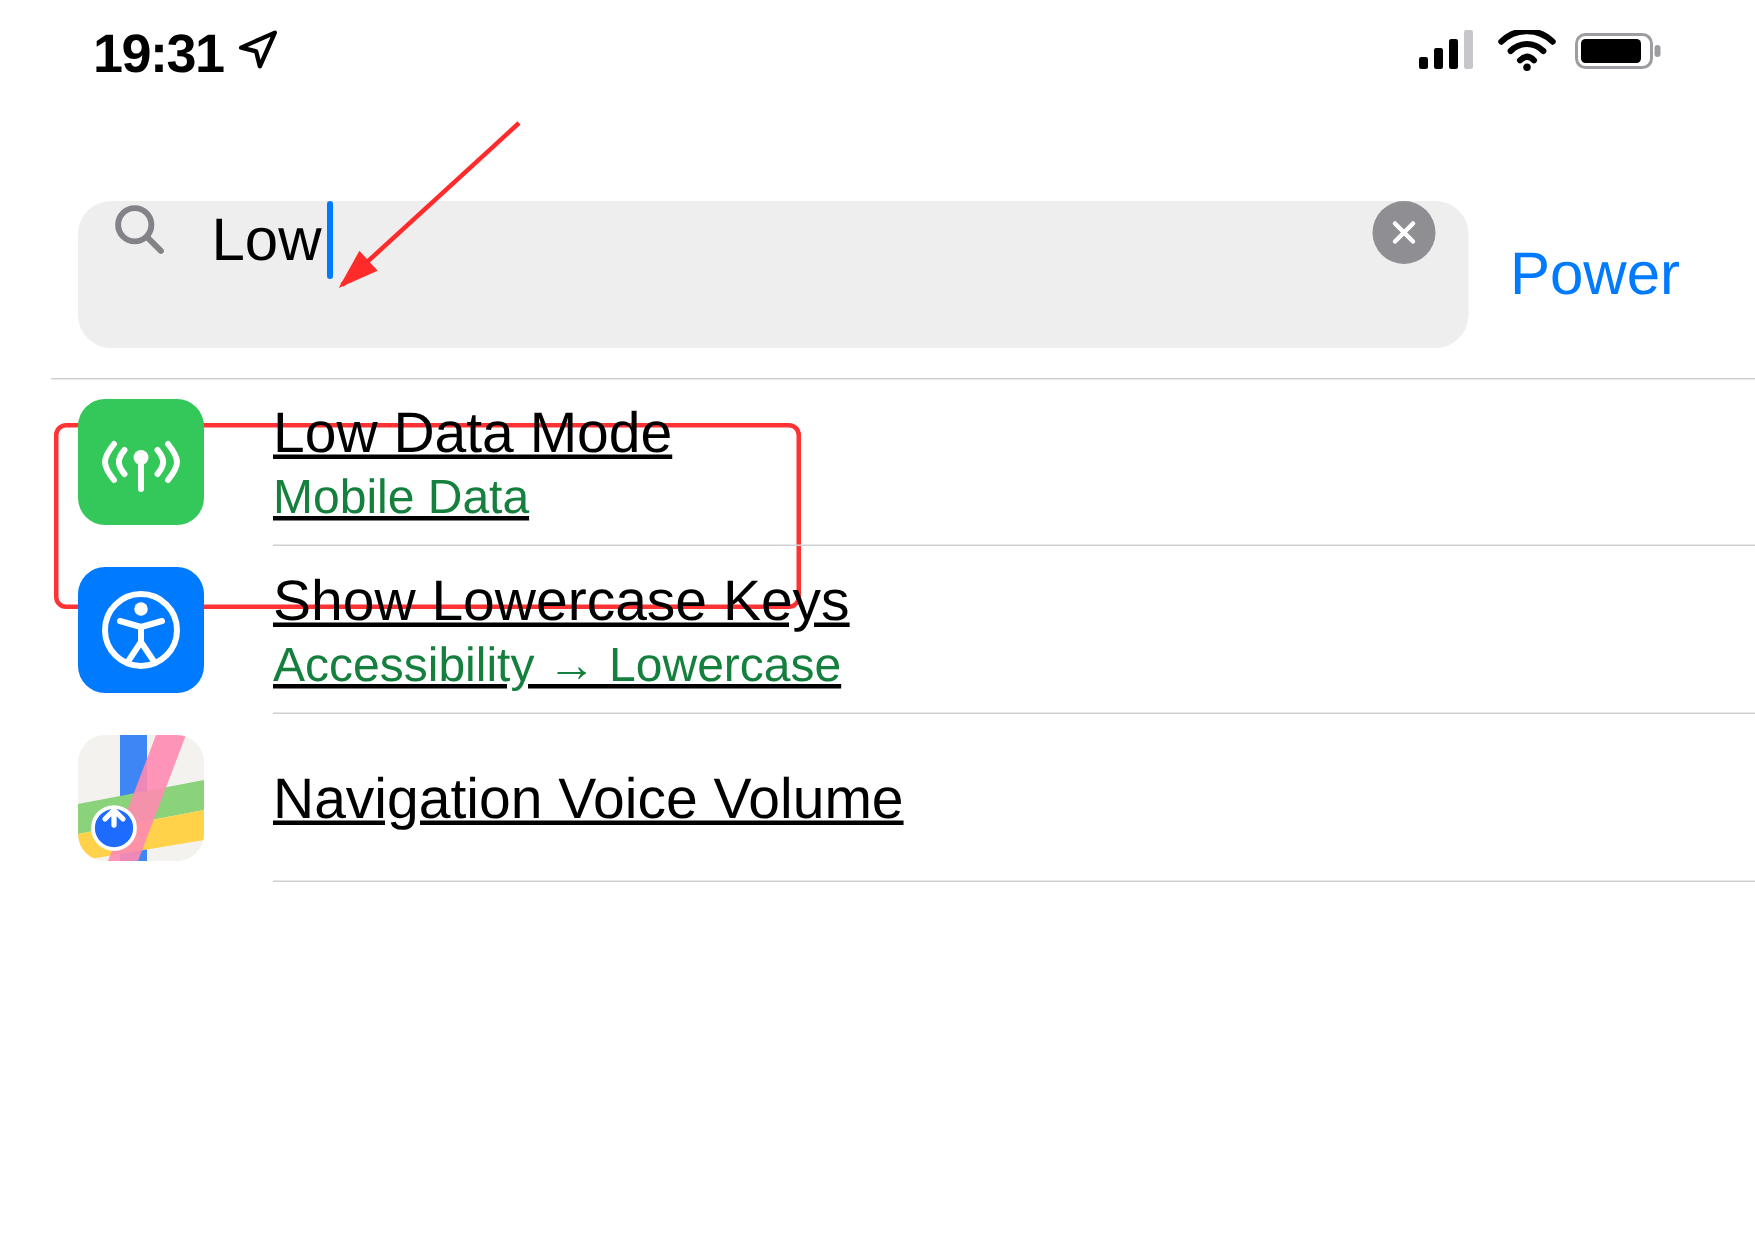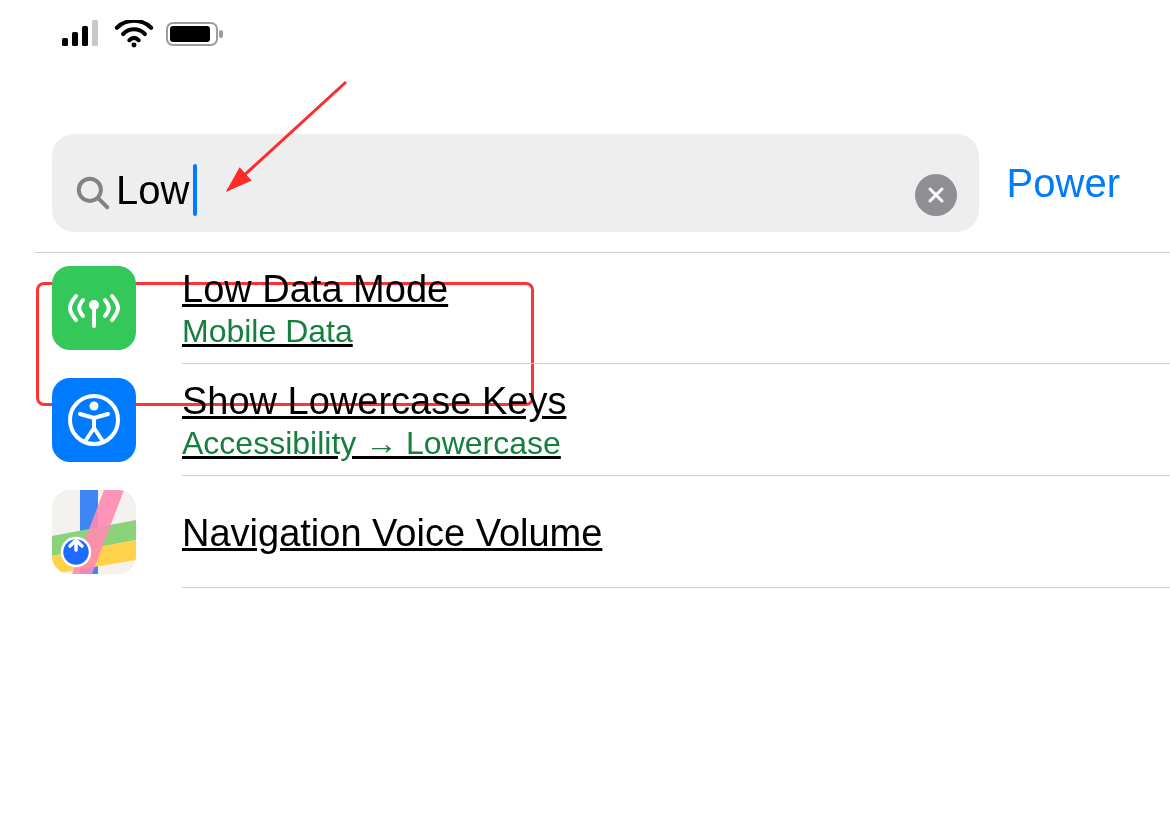--- a/index.html
+++ b/index.html
@@ -37,26 +37,26 @@
       display: flex;
       align-items: center;
       padding: 0 32px 0 52px;
       gap: 28px;
       margin-top: 62px;
       margin-bottom: 20px;
     }
     .search-field {
       flex: 1;
       display: flex;
-      align-items: flex-end;
+      align-items: flex-start;
       background: #eeeeef;
       border-radius: 22px;
       height: 98px;
-      padding: 16px 22px;
-      gap: 4px;
+      padding: 0 22px;
+      gap: 29px;
     }
     .search-input-wrap {
       flex: 1;
       display: flex;
       align-items: center;
       font-size: 40px;
       color: #000;
       position: relative;
     }
     .search-text { letter-spacing: 0; }
@@ -144,20 +144,28 @@
     }
     
     .ic-green  { background: #34c759; }
     .ic-blue   { background: #007aff; }
     .ic-green2 { background: #34c759; }
   </style>
 </head>
 <body>
 
 <div class="status-bar">
+  <div class="status-left">
+    <span>19:31</span>
+    <span>
+      <svg width="30" height="30" viewBox="0 0 24 24">
+          <path d="M3 11 L21 3 L13 21 L11 13 Z" fill="none" stroke="#000" stroke-width="2.3" stroke-linejoin="round"></path>
+        </svg>
+    </span>
+  </div>
   <div class="status-right">
     <span>
       <svg width="40" height="28" viewBox="0 0 40 28">
         <rect x="0" y="18" width="6" height="8" rx="1.5" fill="#000"></rect>
         <rect x="10" y="12" width="6" height="14" rx="1.5" fill="#000"></rect>
         <rect x="20" y="6" width="6" height="20" rx="1.5" fill="#000"></rect>
         <rect x="30" y="0" width="6" height="26" rx="1.5" fill="#c7c7cb"></rect>
       </svg>
     </span>
     <span>

